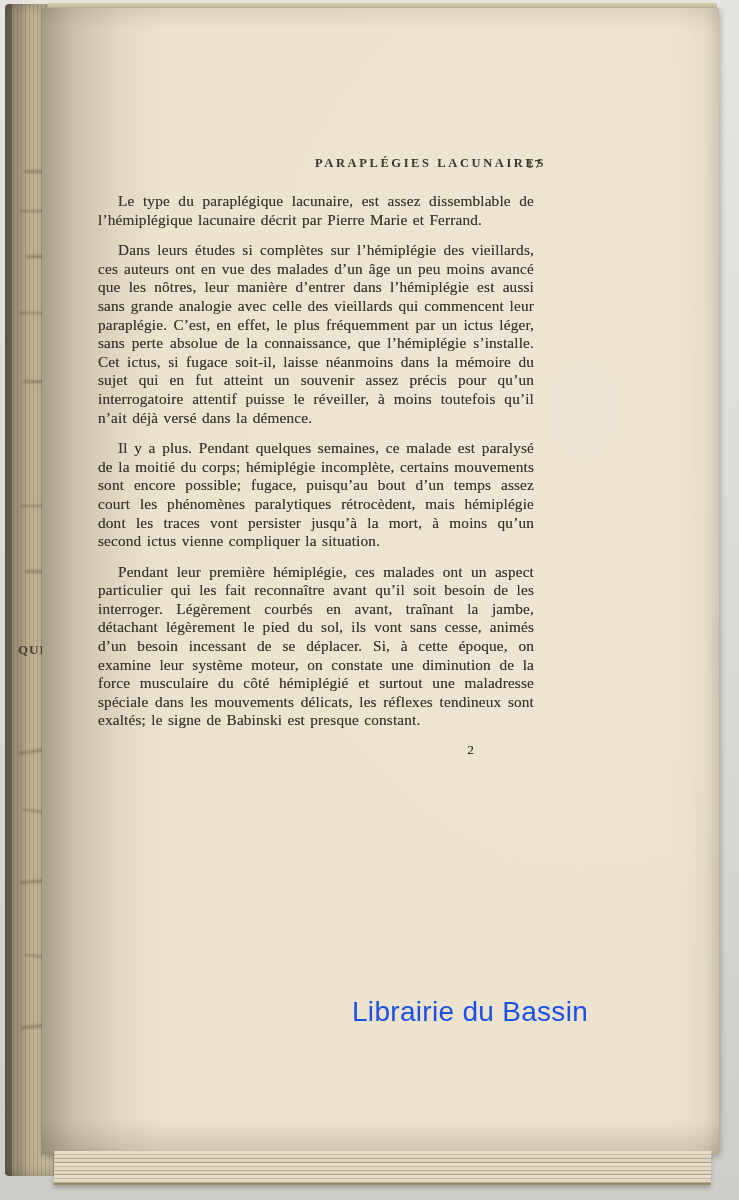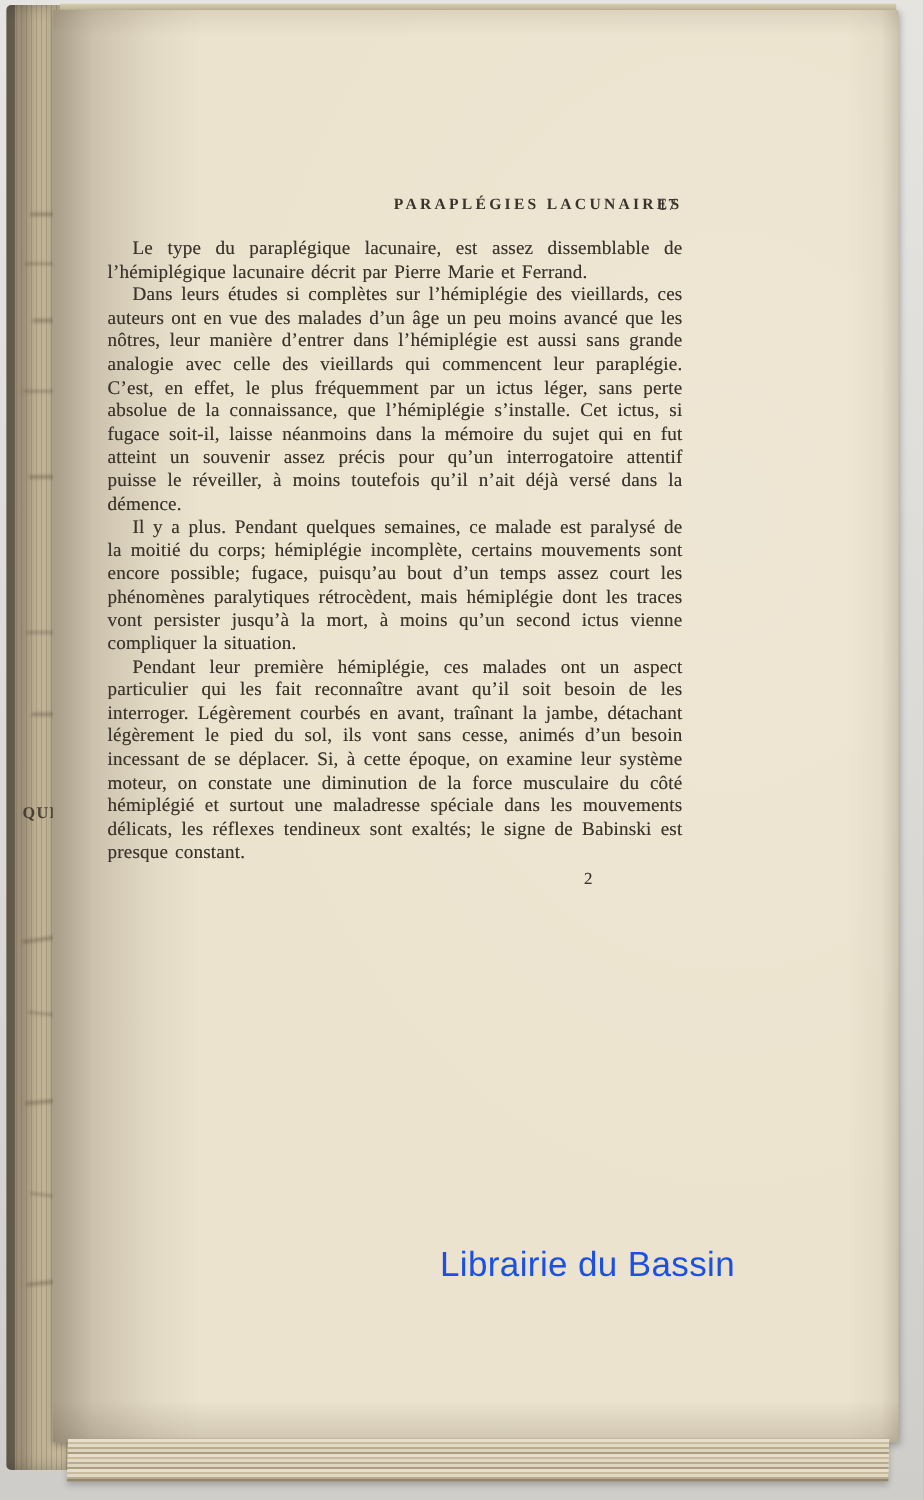--- a/index.html
+++ b/index.html
@@ -81,21 +81,21 @@
     position:absolute;left:0;right:0;text-align:right;
     font-size:12.5px;letter-spacing:2.6px;font-weight:600;
   }
   .page-num{position:absolute;right:4px;top:0;font-size:13.5px;letter-spacing:1px;}
 
   .body-text{
     font-size:15.3px;line-height:18.6px;text-align:justify;
     letter-spacing:0.15px;word-spacing:1.4px;
     text-shadow:0 0 0.3px rgba(58,51,43,0.55);
   }
-  .body-text p{margin:0;text-indent:20px;}
+  .body-text p{margin:12px;text-indent:20px;}
 
   .signature{
     text-align:right;padding-right:72px;
     font-size:13.5px;margin-top:3px;
     text-shadow:0 0 0.3px rgba(58,51,43,0.55);
   }
 
   
   .watermark{
     position:absolute;left:352px;top:996px;z-index:6;

